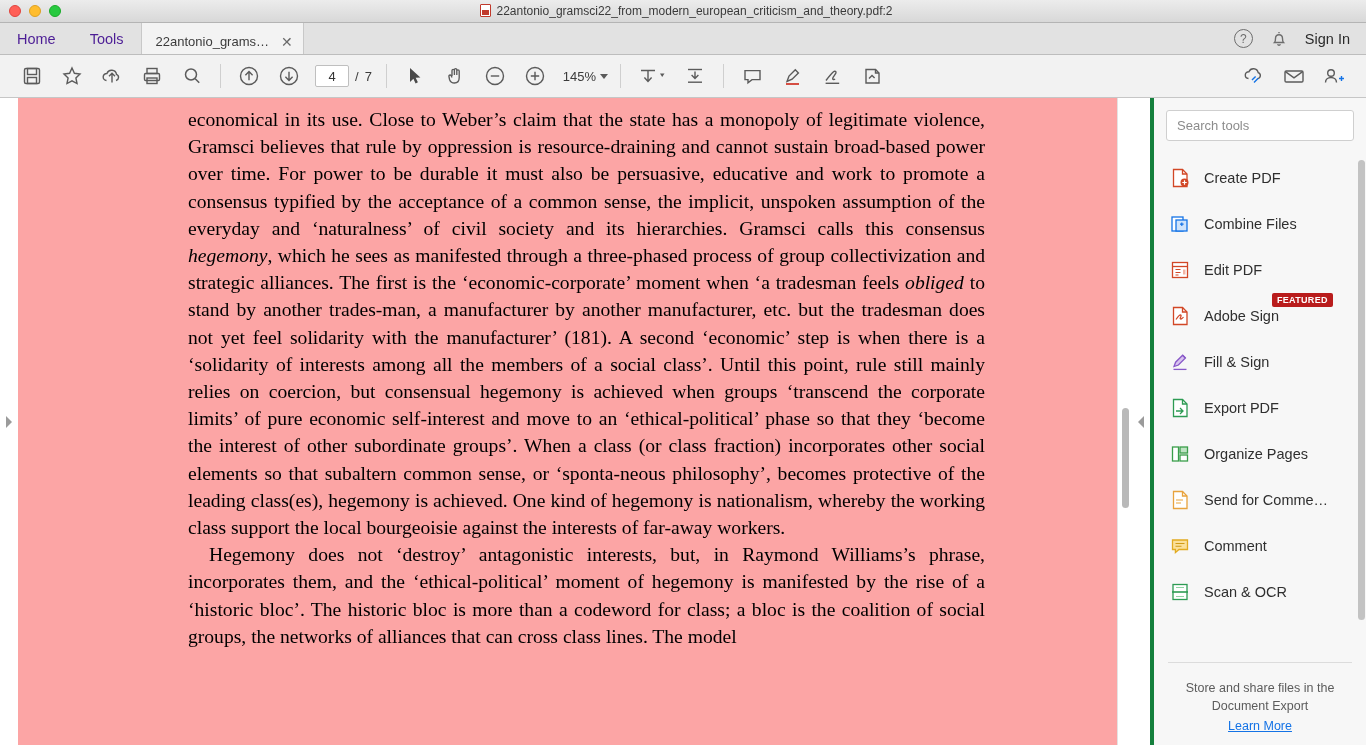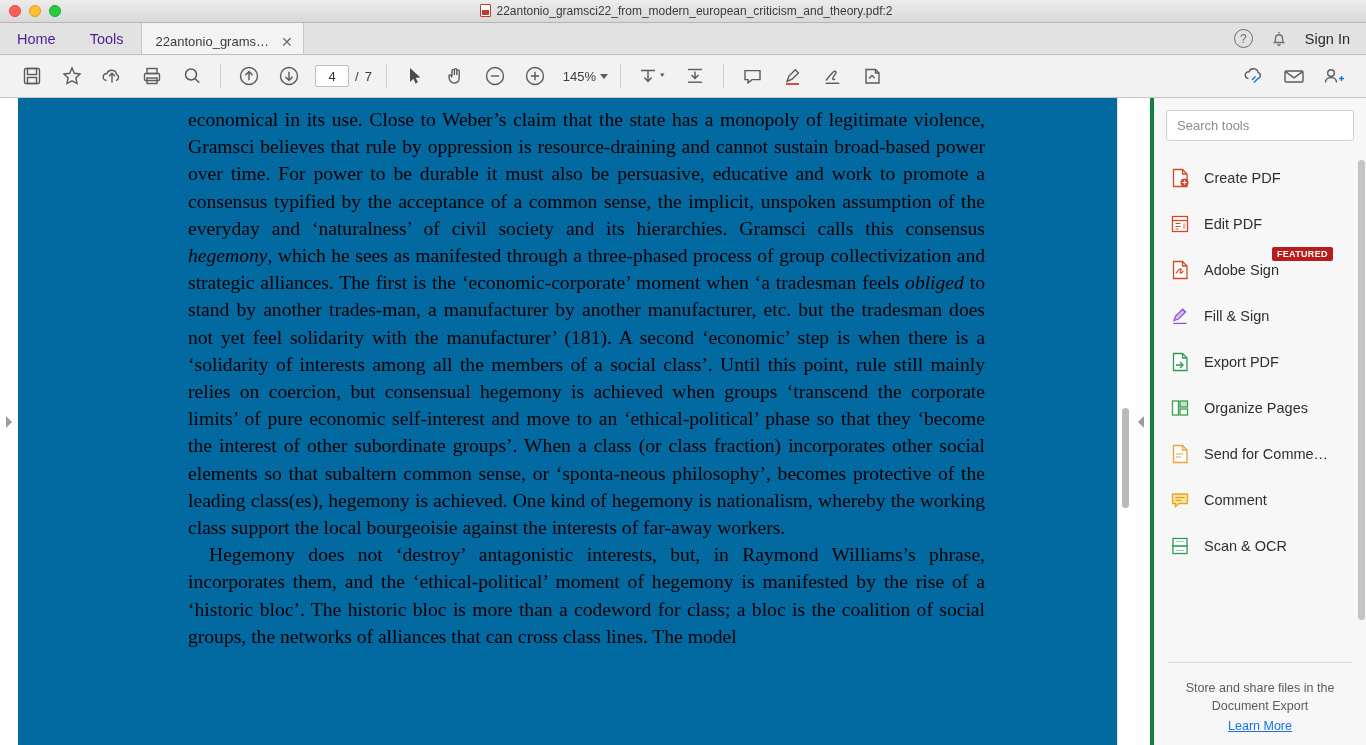--- a/index.html
+++ b/index.html
@@ -190,21 +190,21 @@
     justify-content: center;
     color: #9b9b9b;
     font-size: 11px;
     flex: none;
   }
 
   .page-area {
     flex: 1;
     position: relative;
     overflow: hidden;
-    background: #0369a1;
+    background: #fca5a5;
   }
   .page {
     padding: 8px 80px 0 170px;
   }
   .doc-text {
     font-family: "Liberation Serif", serif;
     font-size: 19.6px;
     line-height: 27.2px;
     color: #000000;
     text-align: justify;
@@ -546,20 +546,30 @@
           <svg width="22" height="22" viewBox="0 0 22 22" fill="none">
             <path d="M4.5 2.5h9l4.5 4.5v12.5h-13.5z" fill="#fff" stroke="#d24726" stroke-width="1.3"></path>
             <path d="M13.5 2.5V7H18" stroke="#d24726" stroke-width="1.3"></path>
             <circle cx="15.5" cy="15.5" r="4" fill="#d24726"></circle>
             <path d="M15.5 13.3v4.4M13.3 15.5h4.4" stroke="#fff" stroke-width="1.2"></path>
           </svg>
         </span>
         <span class="label">Create PDF</span>
       </div>
 
+      <div class="tool-row">
+        <span class="tool-icon">
+          <svg width="22" height="22" viewBox="0 0 22 22" fill="none">
+            <rect x="3" y="4" width="11" height="14" fill="#fff" stroke="#1473e6" stroke-width="1.3"></rect>
+            <rect x="7" y="7" width="11" height="11" fill="#cfe3fb" stroke="#1473e6" stroke-width="1.3"></rect>
+            <path d="M11 11.2h3.6M12.8 9.4v3.6" stroke="#1473e6" stroke-width="1.2"></path>
+          </svg>
+        </span>
+        <span class="label">Combine Files</span>
+      </div>
 
       <div class="tool-row">
         <span class="tool-icon">
           <svg width="22" height="22" viewBox="0 0 22 22" fill="none">
             <rect x="3.5" y="3.5" width="15" height="15" fill="#fff" stroke="#d24726" stroke-width="1.3"></rect>
             <path d="M3.5 7.5h15" stroke="#d24726" stroke-width="1.3"></path>
             <path d="M6.5 10.5h5M6.5 13.5h5M6.5 16h3" stroke="#d24726" stroke-width="1.2"></path>
             <path d="M14 10.5h2.5v5H14z" fill="#f2b5a5"></path>
           </svg>
         </span>

